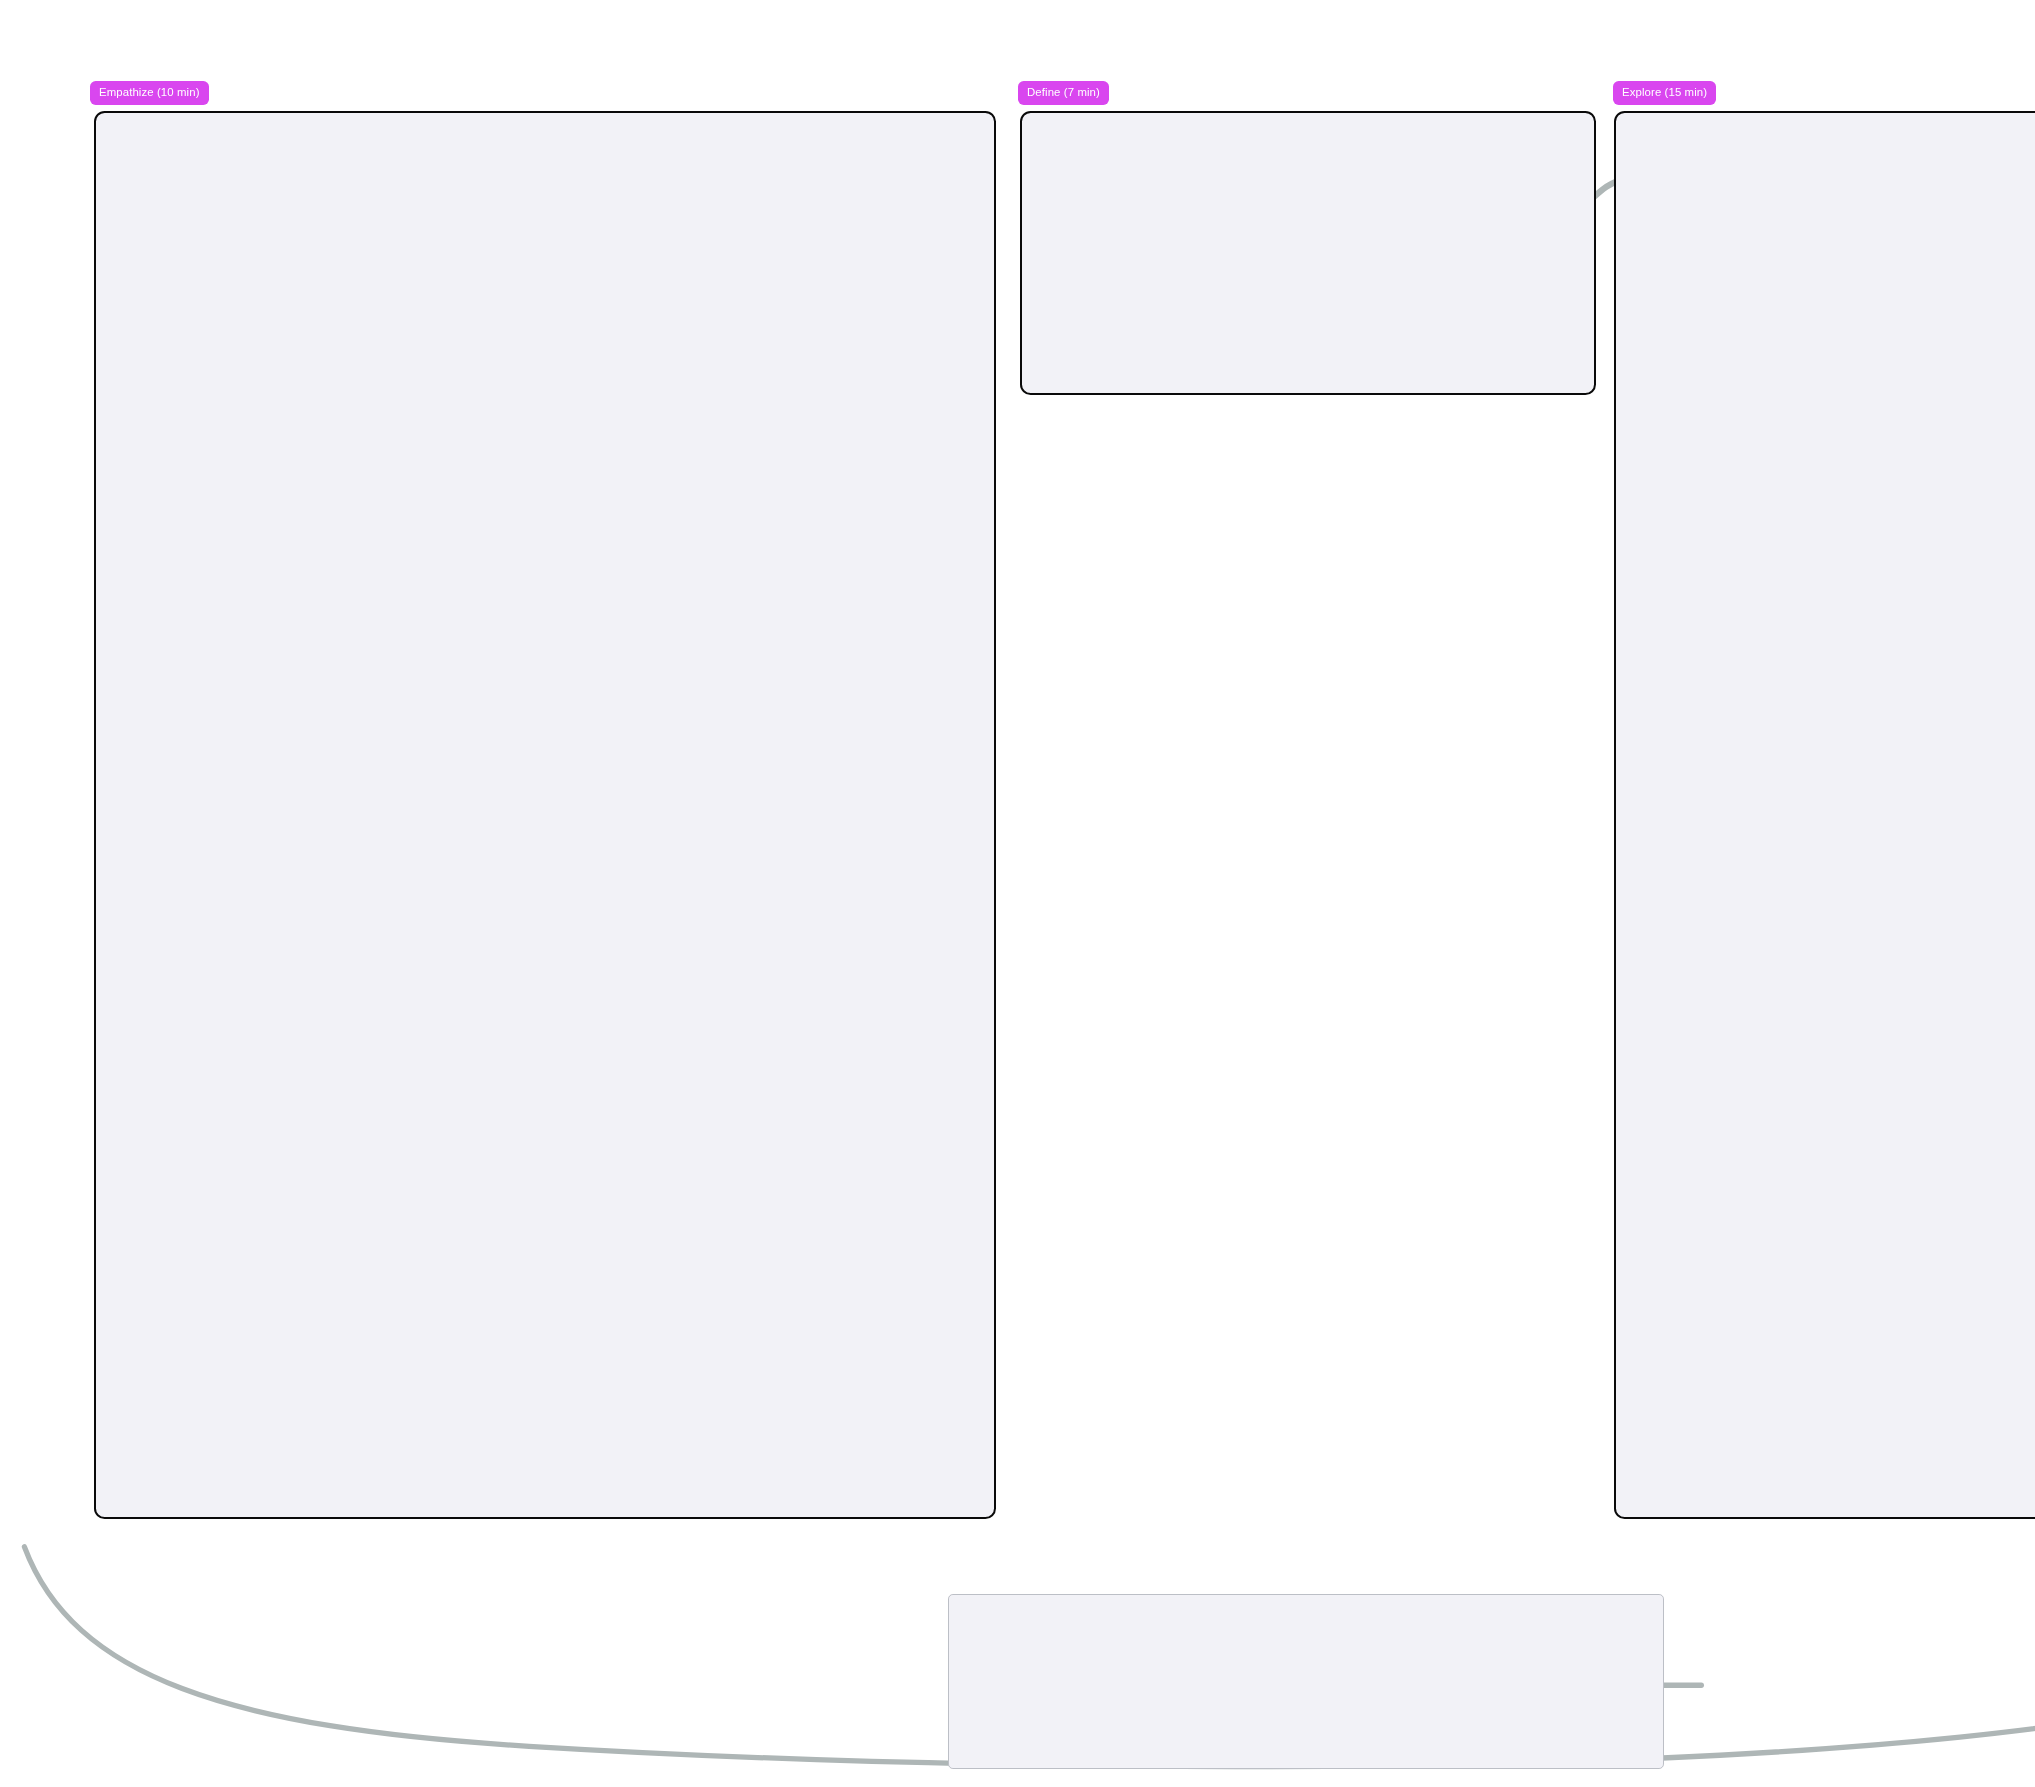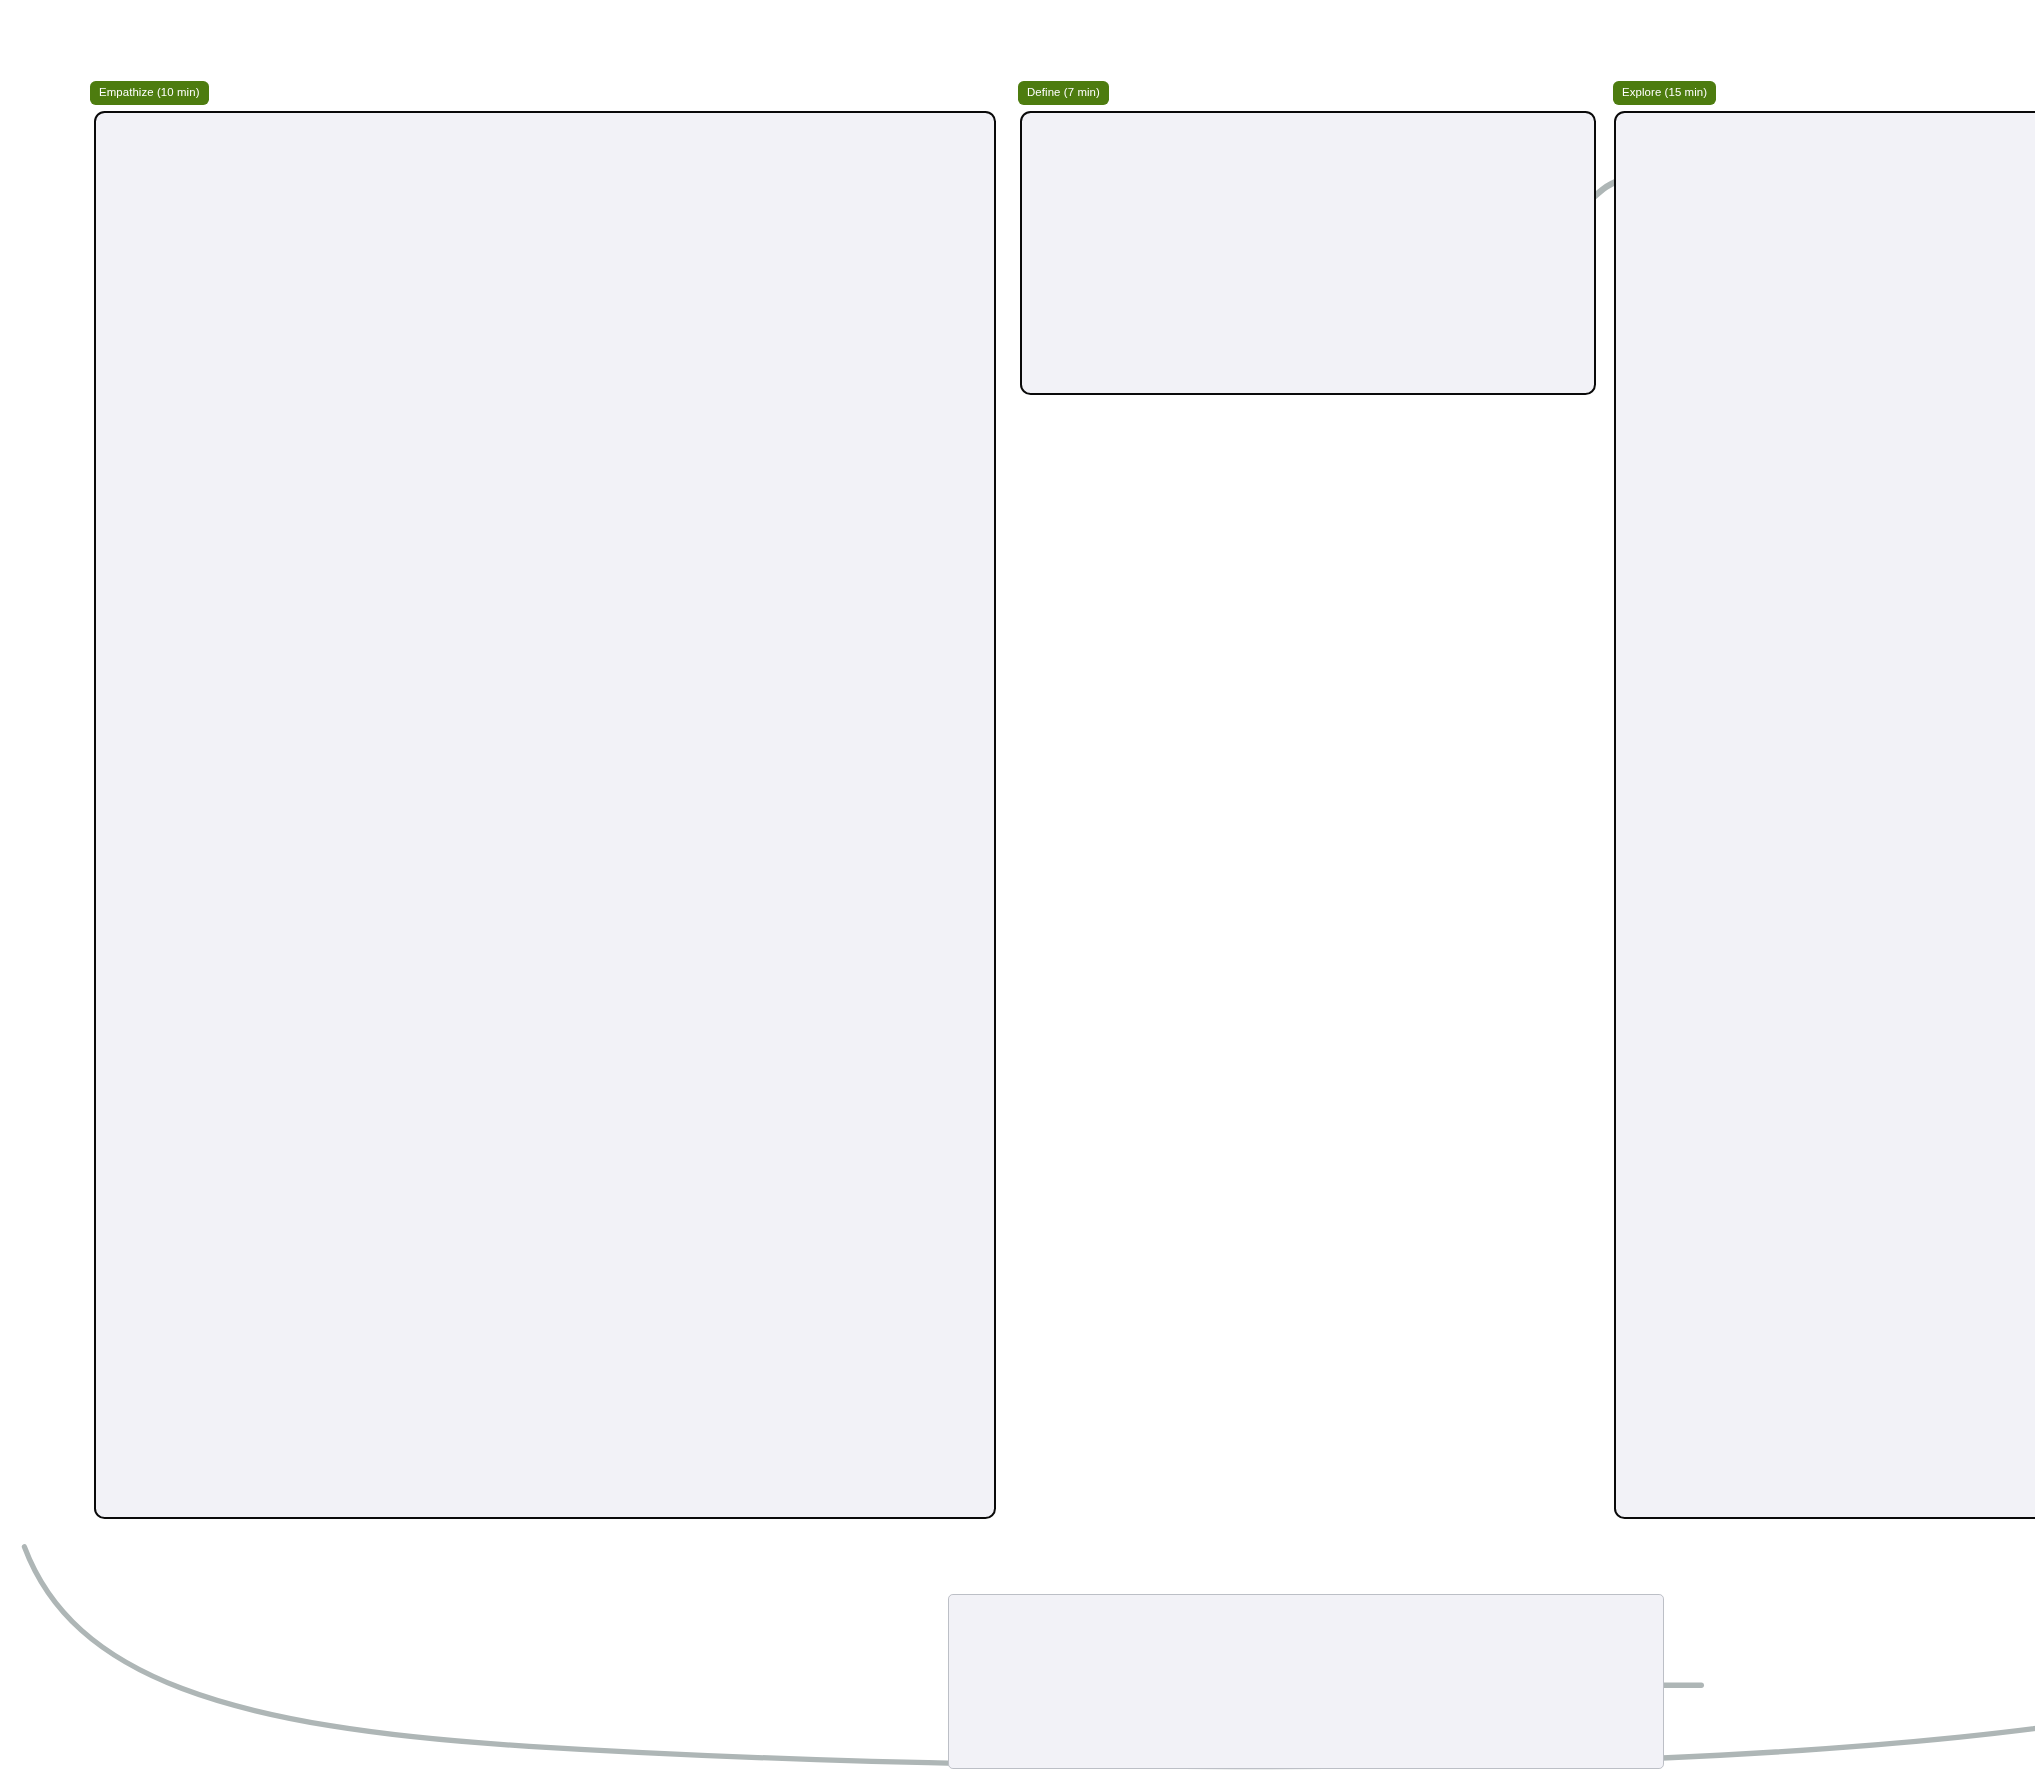--- a/index.html
+++ b/index.html
@@ -22,21 +22,21 @@
     position: absolute;
     left: 0; top: 0;
     width: 2681px; height: 1788px;
     pointer-events: none;
     z-index: 5;
   }
 
   
   .stage-pill {
     position: absolute;
-    background: #4d7c0f;
+    background: #d946ef;
     color: #ffffff;
     font-size: 11.4px;
     line-height: 1;
     padding: 5.7px 9px 6.5px 9px;
     border-radius: 5.7px;
     white-space: nowrap;
     z-index: 12;
     letter-spacing: 0.1px;
   }
 

